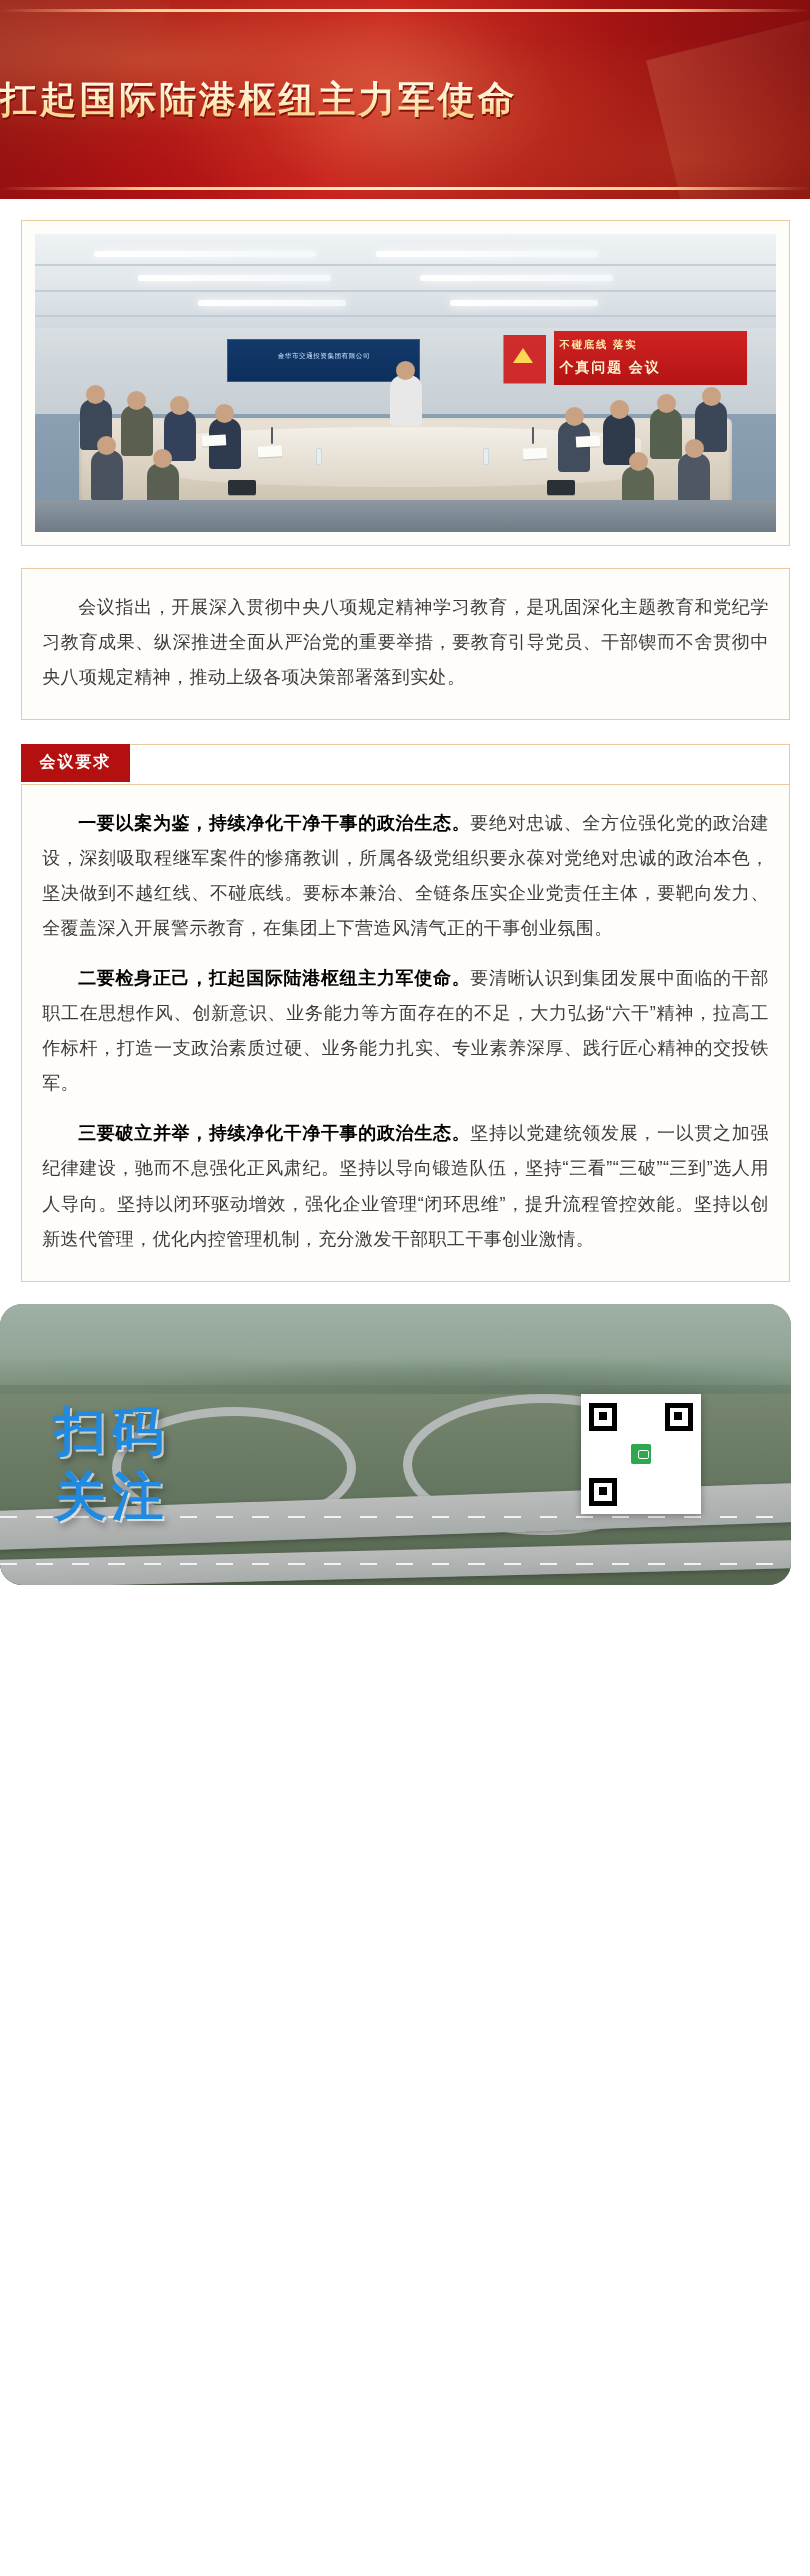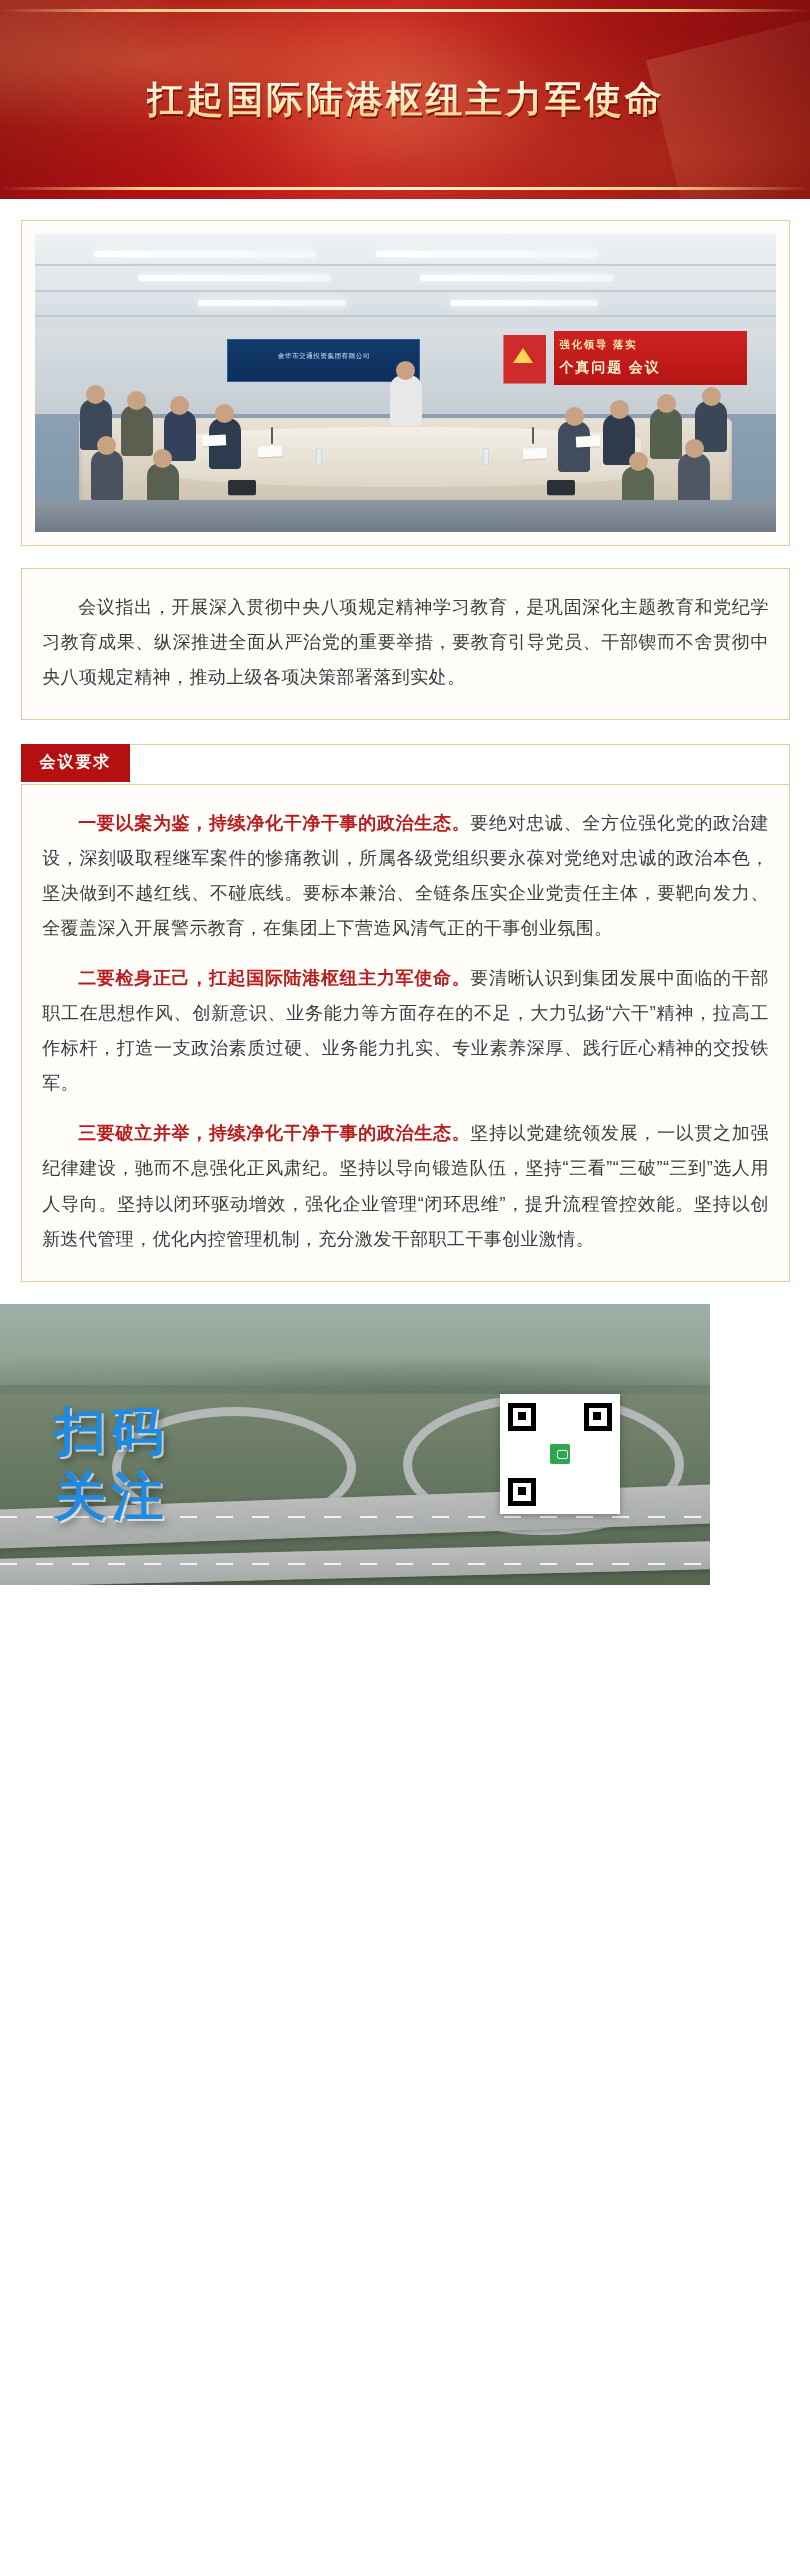--- a/index.html
+++ b/index.html
@@ -53,21 +53,21 @@
     height: 2.8px;
     background: linear-gradient(90deg, rgba(255,215,140,0) 0%, #f6d08a 18%, #fff1cd 50%, #f6d08a 82%, rgba(255,215,140,0) 100%);
   }
   .banner .goldline.top { top: 9.4px; }
   .banner .goldline.bot { bottom: 9.4px; }
   .banner-inner {
     position: relative;
     height: 100%;
     display: flex;
     flex-direction: column;
-    align-items: center;
+    align-items: flex-start;
     justify-content: center;
     gap: 11.2px;
     z-index: 3;
   }
   .banner-line {
     font-family: "DejaVu Serif", "Liberation Serif", serif;
     font-weight: bold;
     font-size: 37px;
     letter-spacing: 2.8px;
     color: #fff6df;
@@ -104,21 +104,21 @@
   p.para {
     font-size: 18px;
     line-height: 1.95;
     color: #3b3b3b;
     margin: 0 0 15px 0;
     text-align: justify;
     text-indent: 2em;
     letter-spacing: 0.4px;
   }
   p.para:last-child { margin-bottom: 0; }
-  .para b, .para .bold { font-weight: bold; color: #b91c1c; }
+  .para b, .para .bold { font-weight: bold; color: #000000; }
 
   
   .photo-wrap {
     margin: 20.6px 20.6px 0 20.6px;
     border: 0.9px solid #e8c9a0;
     background: #fffdfa;
     padding: 13px;
   }
   .photo {
     position: relative;
@@ -240,24 +240,25 @@
     border-top: 0.9px solid #e8c9a0;
     border-right: 0.9px solid #e8c9a0;
     border-bottom: 0.9px solid #e8c9a0;
     z-index: 1;
   }
 
   
   .footer-img {
     position: relative;
     margin: 22.5px 0 0 0;
-    width: 710px;
+    width: 791px;
     height: 281px;
     overflow: hidden;
     background: linear-gradient(180deg, #7f8f7c 0%, #6e8270 40%, #5d7363 100%);
+    border-radius: 22px;
   }
   .fi-sky {
     position: absolute; left:0; right:0; top:0; height: 81px;
     background: linear-gradient(180deg, #9fb0a6 0%, #8ba08f 100%);
   }
   .fi-hills {
     position: absolute; left:0; right:0; top: 41px; height: 66px;
     background: radial-gradient(ellipse at 20% 100%, #6b7f69 0%, rgba(0,0,0,0) 60%),
                 radial-gradient(ellipse at 60% 100%, #5f7460 0%, rgba(0,0,0,0) 60%),
                 radial-gradient(ellipse at 90% 100%, #6d8470 0%, rgba(0,0,0,0) 60%);
@@ -371,21 +372,21 @@
         <div class="beam" style="left:0;right:0;top:30px"></div>
         <div class="beam" style="left:0;right:0;top:56px"></div>
         <div class="beam" style="left:0;right:0;top:81px"></div>
       </div>
       <div class="ph-wall"></div>
       <div class="ph-screen">
         <div class="txt">金华市交通投资集团有限公司</div>
       </div>
       <div class="ph-flag"></div>
       <div class="ph-banner">
-        <div class="t1">强化领导  落实</div>
+        <div class="t1">不碰底线  落实</div>
         <div class="t2">个真问题   会议</div>
       </div>
 
       <div class="ph-table"></div>
 
       <div class="ph-person" style="left:45px;top:165px"></div>
       <div class="ph-person" style="left:86px;top:171px;background:#5a5f50"></div>
       <div class="ph-person" style="left:129px;top:176px;background:#33415a"></div>
       <div class="ph-person" style="left:174px;top:184px;background:#2e3a4d"></div>
       <div class="ph-person" style="left:56px;top:216px;background:#4a5260"></div>

